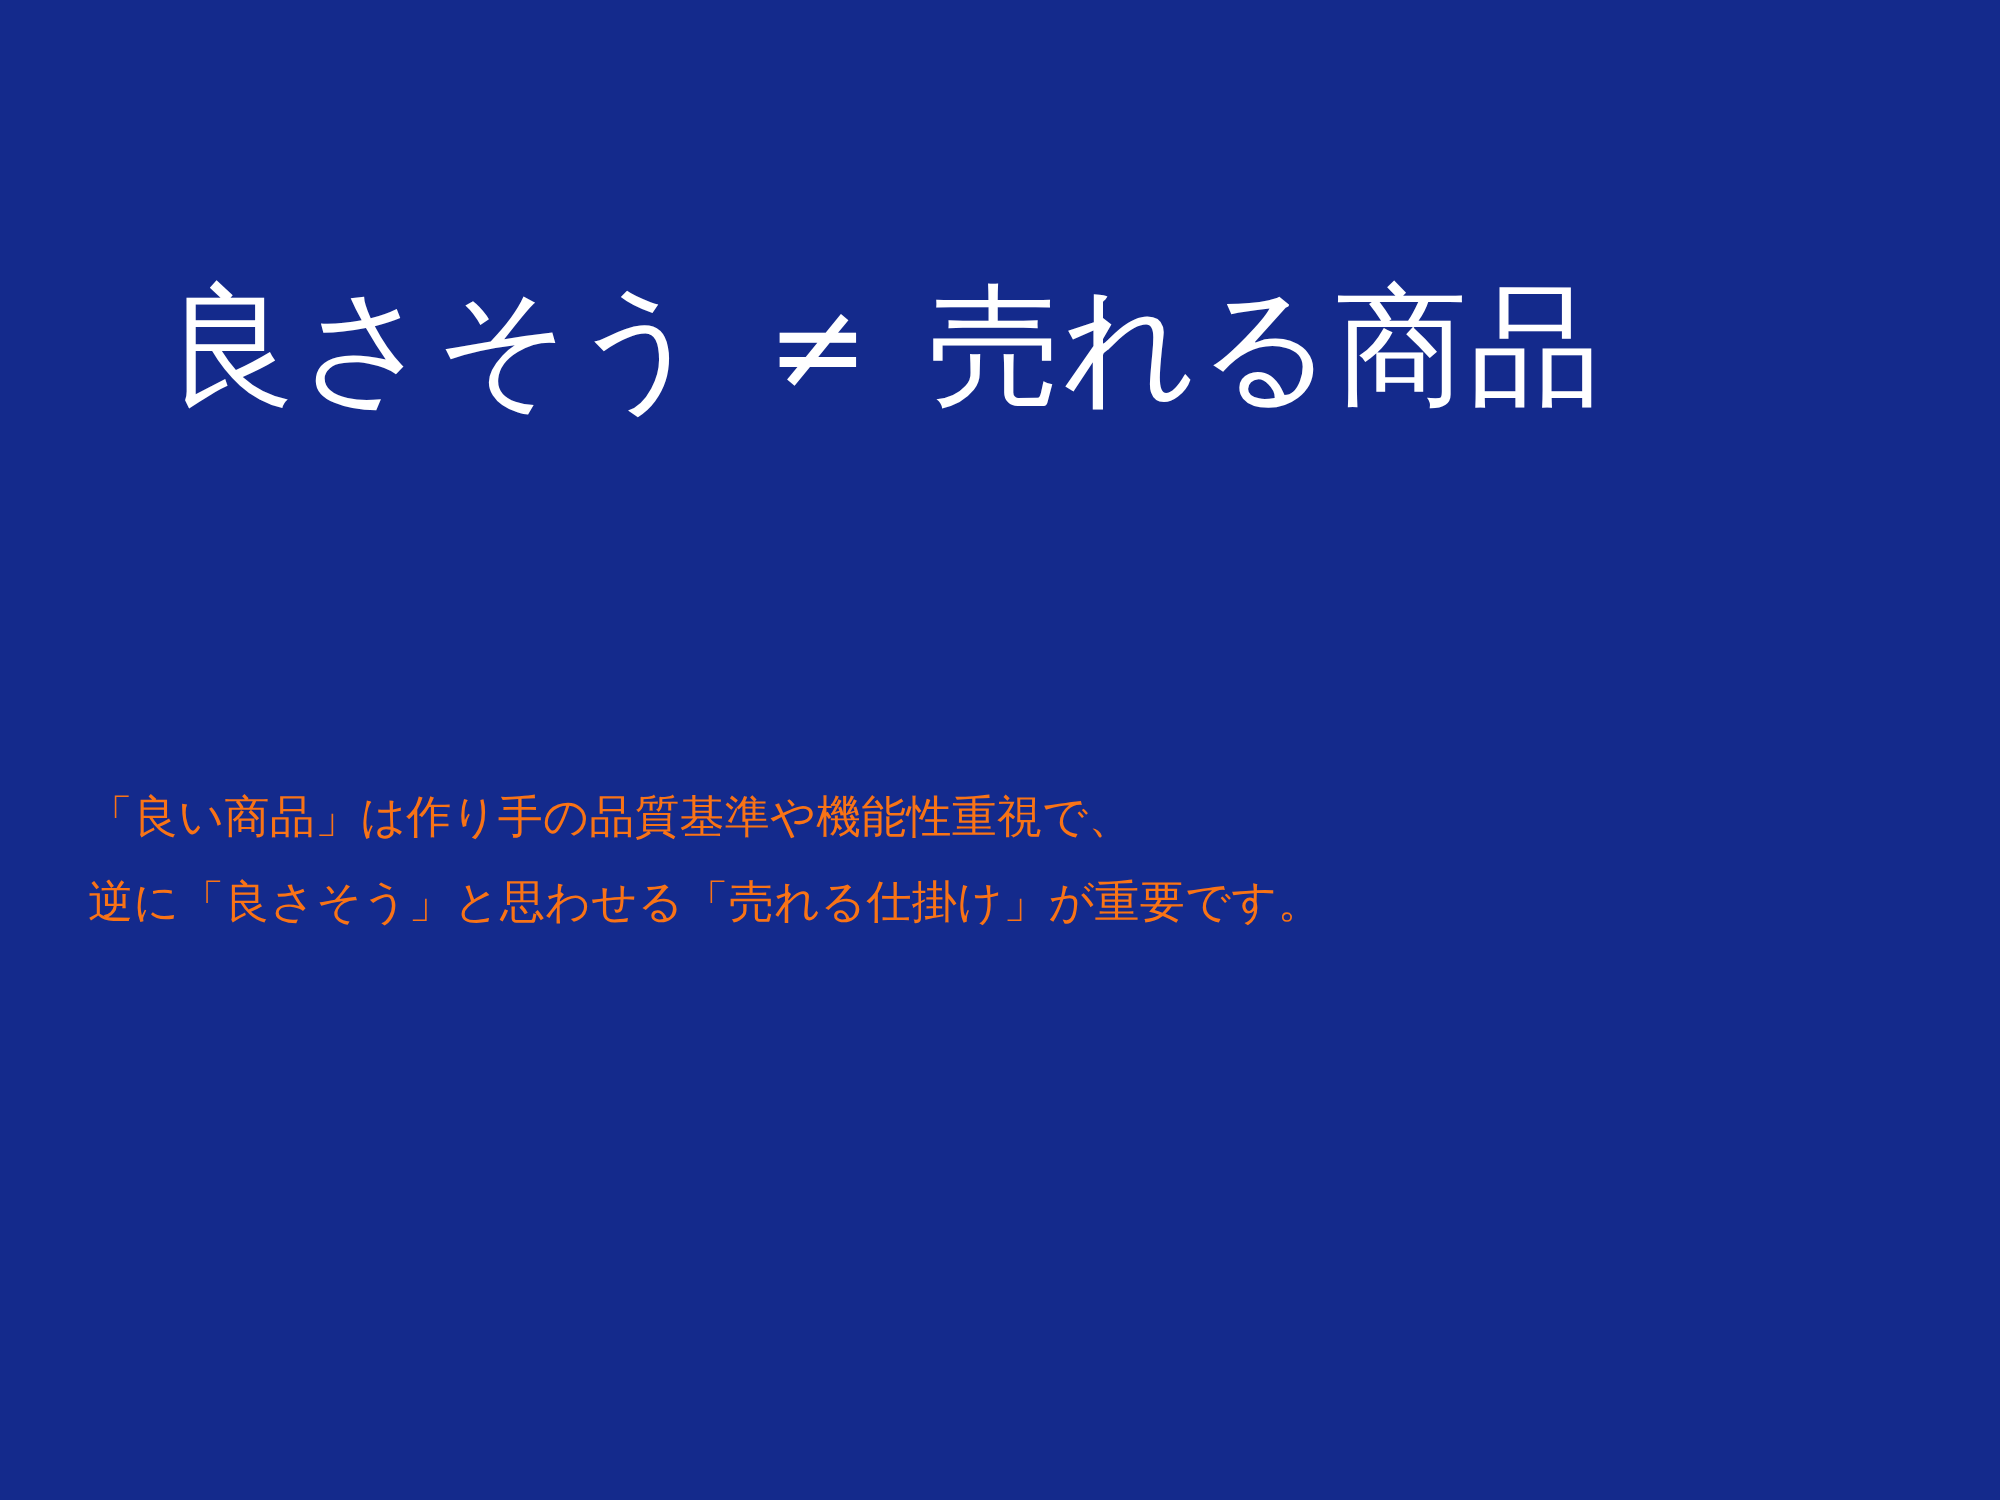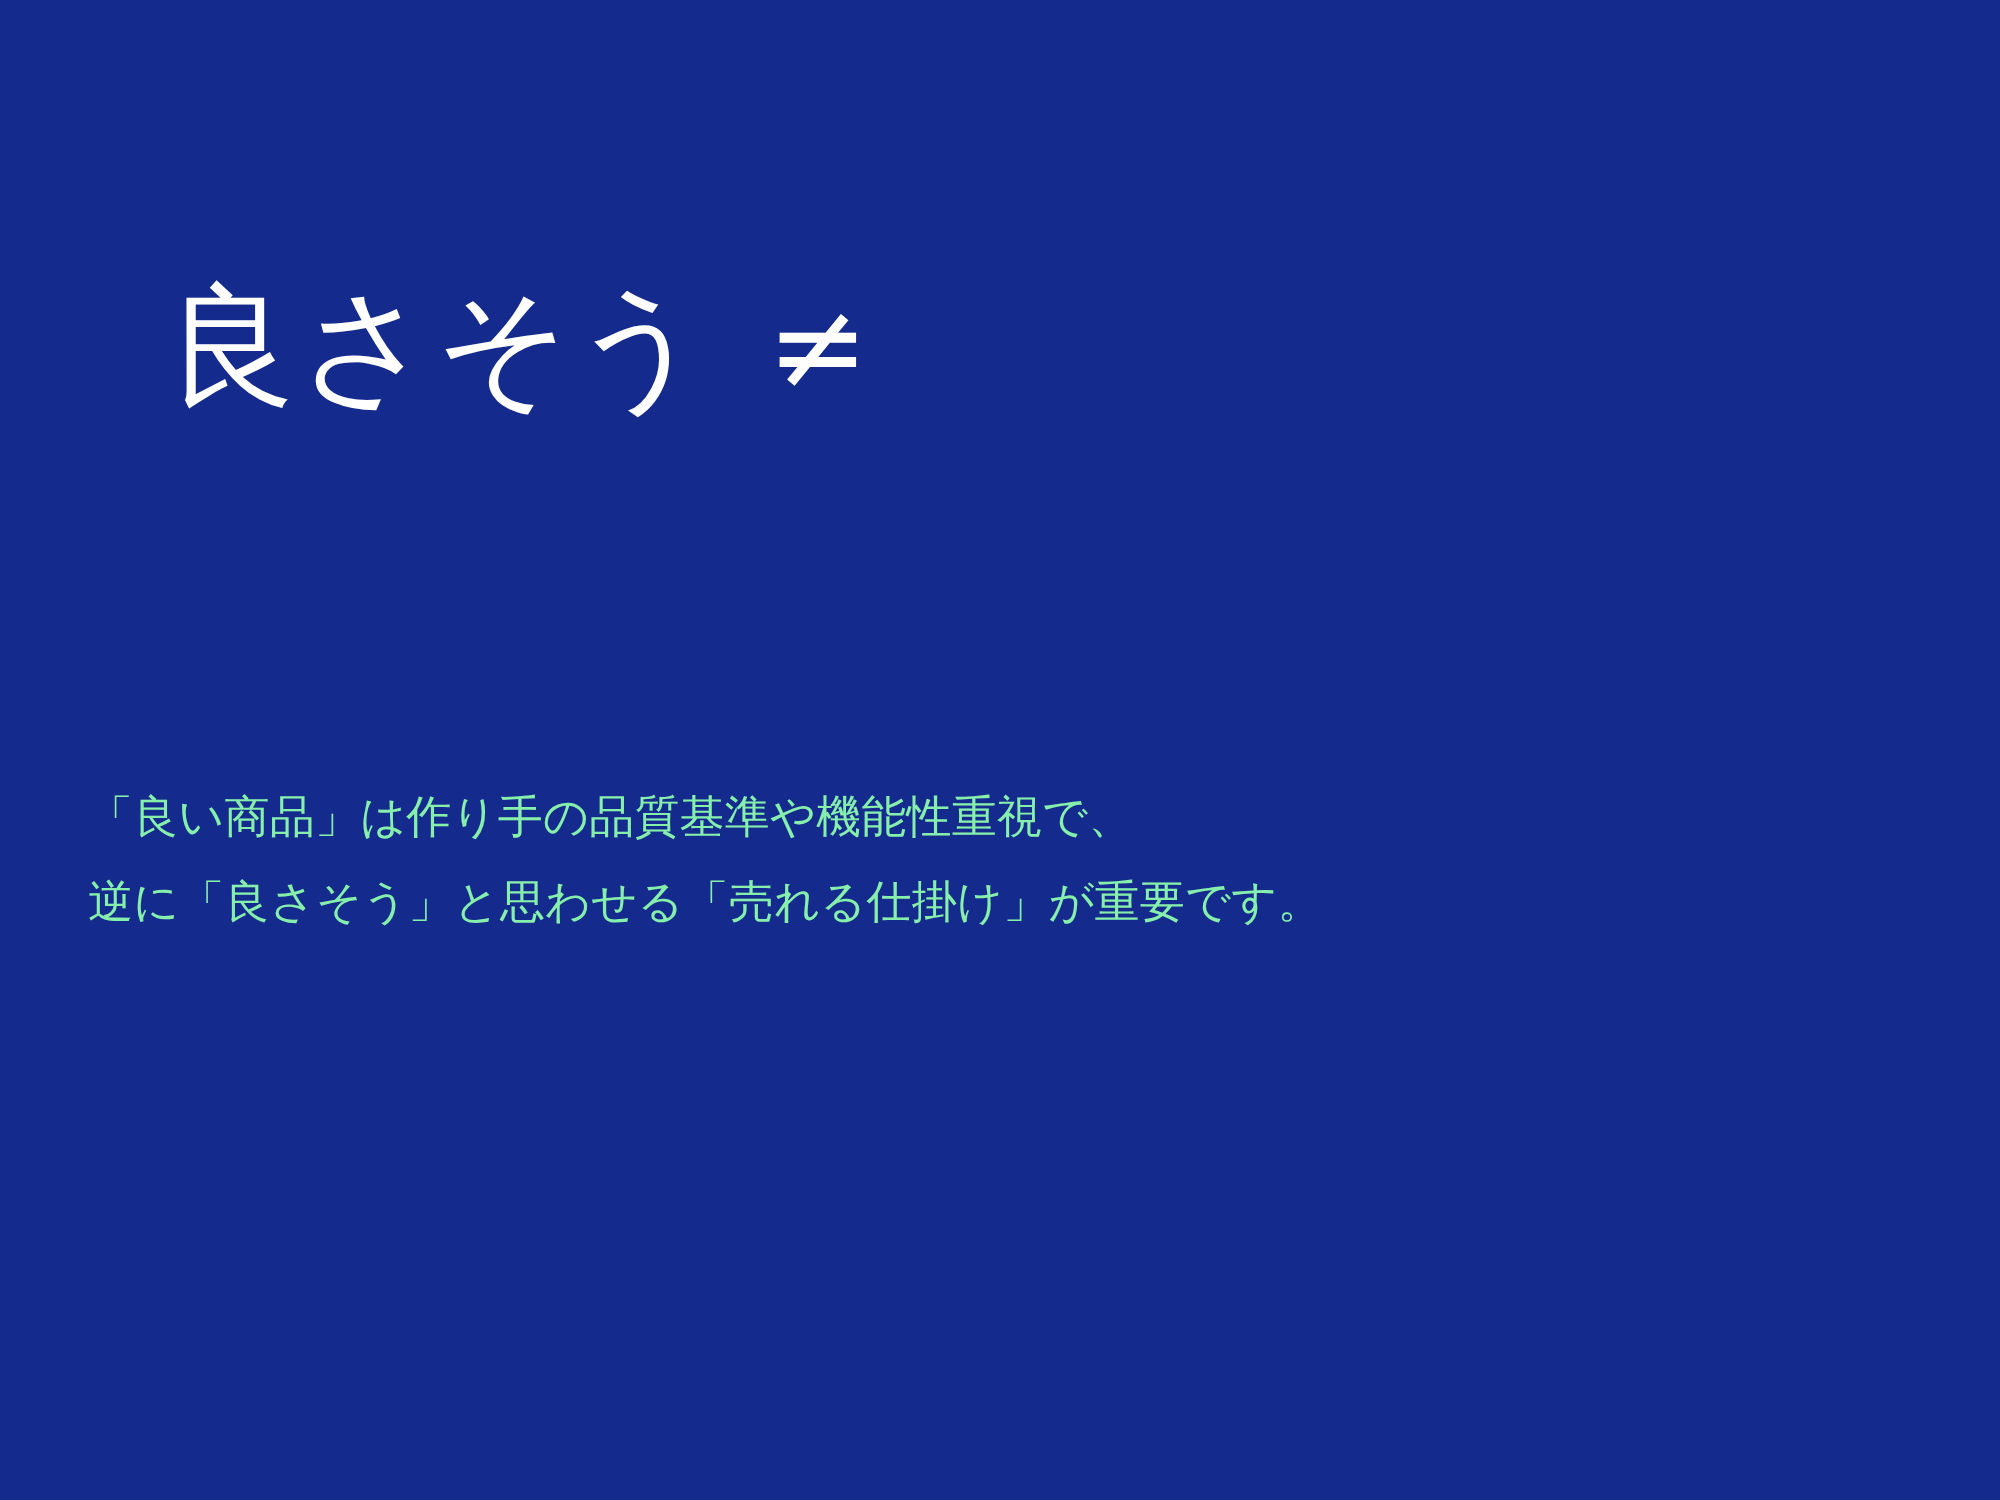--- a/index.html
+++ b/index.html
@@ -51,41 +51,42 @@
     font-weight: 400;
     position: relative;
     top: -4px;
   }
 
   
   .body-copy {
     position: absolute;
     left: 88px;
     top: 775px;
-    color: #86efac;
+    color: #f97316;
     font-family: "DejaVu Sans", "Liberation Sans", sans-serif;
     font-size: 45px;
     font-weight: 400;
     line-height: 1.88;
     letter-spacing: 0.004em;
     white-space: nowrap;
   }
 
   .body-line {
     display: block;
   }
 </style>
 </head>
 <body>
 
 <div class="slide" style="background: rgb(20, 42, 140);">
 
   <div class="headline">
     <span class="headline-part">良さそう</span>
     <span class="headline-op">≠</span>
+    <span class="headline-part">売れる商品</span>
   </div>
 
   <div class="body-copy">
     <span class="body-line">「良い商品」は作り手の品質基準や機能性重視で、</span>
     <span class="body-line">逆に「良さそう」と思わせる「売れる仕掛け」が重要です。</span>
   </div>
 
 </div>
 
 </body></html>

